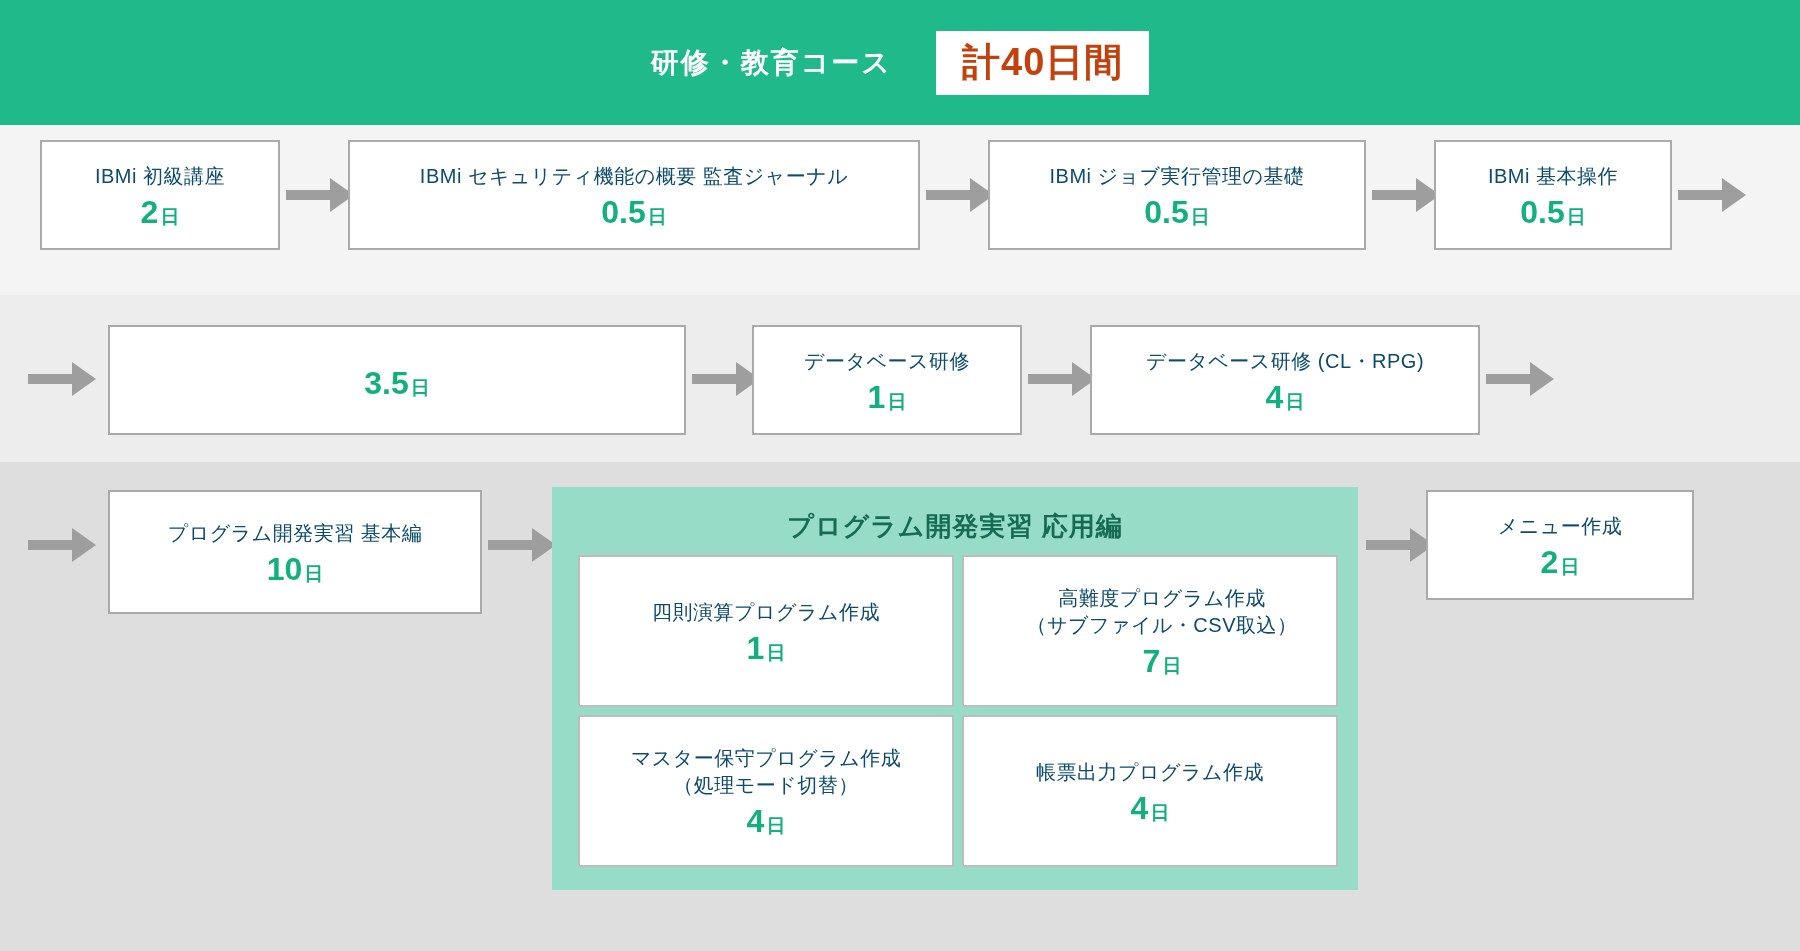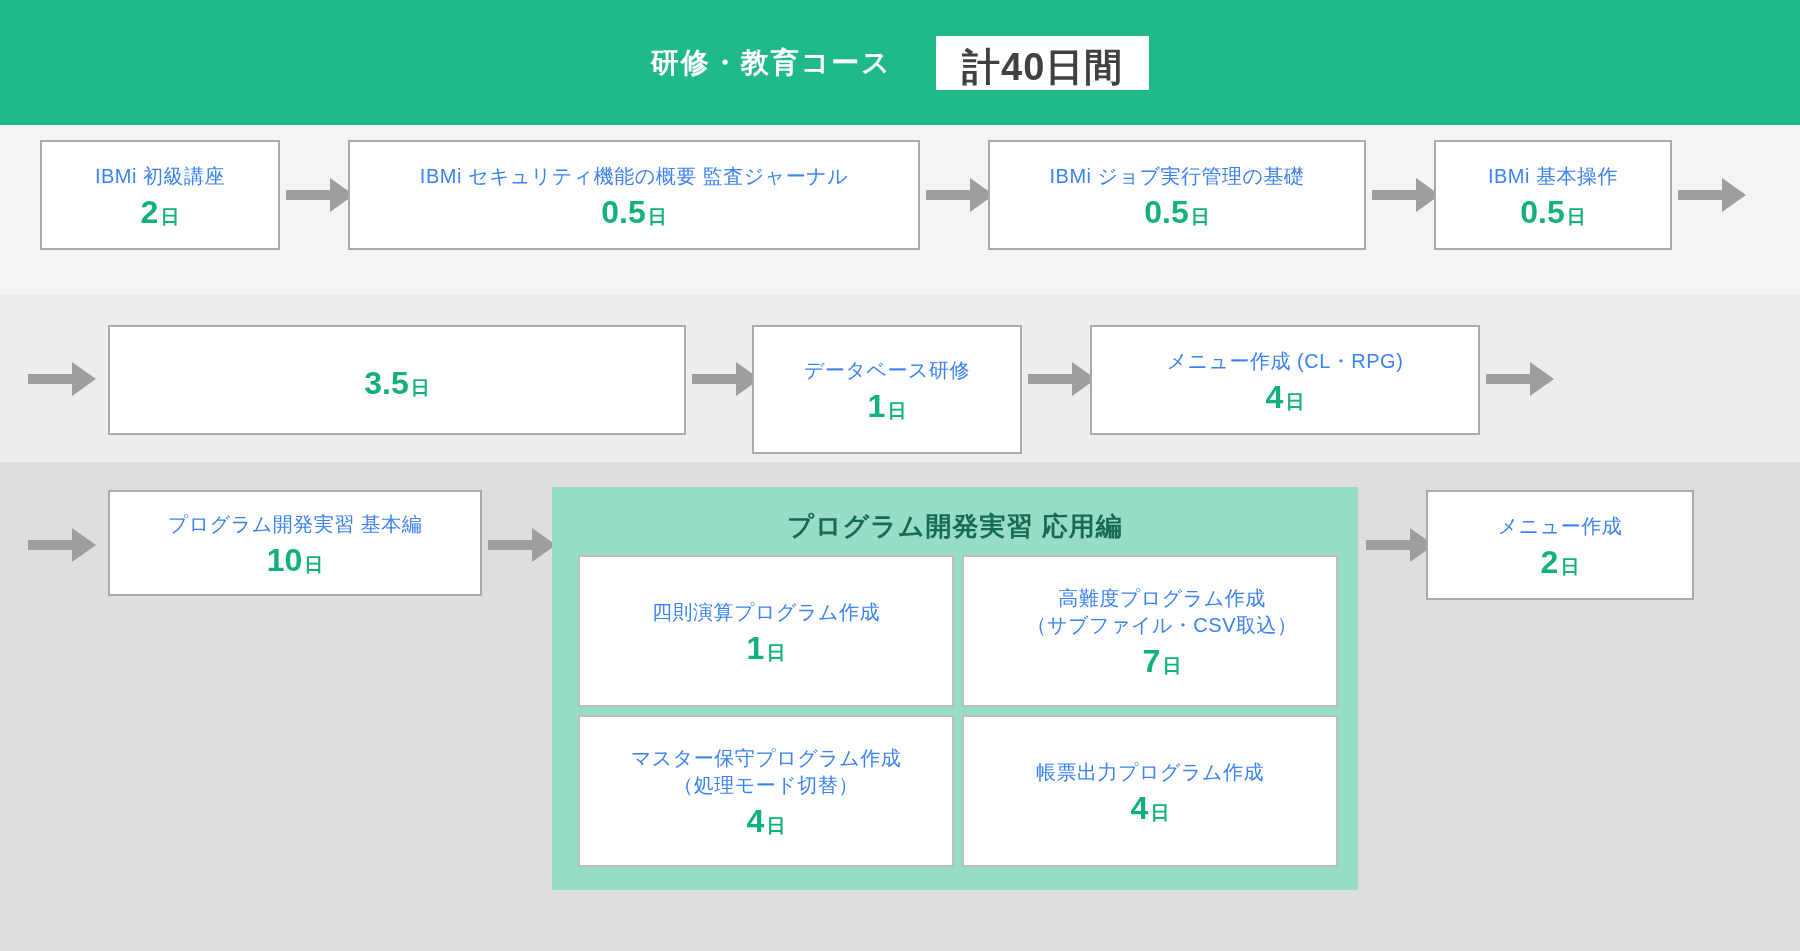--- a/index.html
+++ b/index.html
@@ -22,33 +22,33 @@
   
   .header-inner{
     position:absolute;top:0;left:0;width:1800px;height:125px;
     display:flex;align-items:center;justify-content:center;gap:44px;
   }
   .header-title{
     color:#ffffff;font-size:28px;font-weight:bold;letter-spacing:2px;
     white-space:nowrap;line-height:1;
   }
   .header-badge{
-    background:#ffffff;color:#404040;font-size:38px;font-weight:bold;
-    padding:12px 26px 4px;line-height:1;white-space:nowrap;letter-spacing:1px;
+    background:#ffffff;color:#c2410c;font-size:38px;font-weight:bold;
+    padding:12px 26px 14px;line-height:1;white-space:nowrap;letter-spacing:1px;
   }
 
   
   .box{
     position:absolute;background:#ffffff;border:2px solid #aaaaaa;
     box-sizing:border-box;
     display:flex;flex-direction:column;align-items:center;justify-content:center;
     text-align:center;
   }
   .box-title{
-    color:#3b82f6;font-size:20px;line-height:1.35;white-space:pre-line;
+    color:#0c4a6e;font-size:20px;line-height:1.35;white-space:pre-line;
     letter-spacing:.5px;
   }
   .box-days{
     margin-top:6px;color:#12b07f;font-weight:bold;line-height:1;
     display:flex;align-items:baseline;justify-content:center;
   }
   .box-days .num{font-size:32px;letter-spacing:0px;}
   .box-days .unit{font-size:19px;margin-left:2px;font-weight:bold;}
 
   
@@ -157,52 +157,52 @@
       <span class="num">3.5</span>
       <span class="unit">日</span>
     </div>
   </div>
 
   <div class="arrow" style="left:692px;top:362px;width:68px;">
     <div class="shaft" style="width:46px;"></div>
     <div class="head" style="left:44px;"></div>
   </div>
 
-  <div class="box" style="left:752px;top:325px;width:270px;height:129px;">
+  <div class="box" style="left:752px;top:325px;width:270px;height:110px;">
     <div class="box-title">データベース研修</div>
     <div class="box-days">
       <span class="num">1</span>
       <span class="unit">日</span>
     </div>
   </div>
 
   <div class="arrow" style="left:1028px;top:362px;width:68px;">
     <div class="shaft" style="width:46px;"></div>
     <div class="head" style="left:44px;"></div>
   </div>
 
   <div class="box" style="left:1090px;top:325px;width:390px;height:110px;">
-    <div class="box-title">メニュー作成 (CL・RPG)</div>
+    <div class="box-title">データベース研修 (CL・RPG)</div>
     <div class="box-days">
       <span class="num">4</span>
       <span class="unit">日</span>
     </div>
   </div>
 
   <div class="arrow" style="left:1486px;top:362px;width:76px;">
     <div class="shaft" style="width:46px;"></div>
     <div class="head" style="left:44px;"></div>
   </div>
 
   <div class="arrow" style="left:28px;top:528px;width:76px;">
     <div class="shaft" style="width:46px;"></div>
     <div class="head" style="left:44px;"></div>
   </div>
 
-  <div class="box" style="left:108px;top:490px;width:374px;height:106px;">
+  <div class="box" style="left:108px;top:490px;width:374px;height:124px;">
     <div class="box-title">プログラム開発実習 基本編</div>
     <div class="box-days">
       <span class="num">10</span>
       <span class="unit">日</span>
     </div>
   </div>
 
   <div class="arrow" style="left:488px;top:528px;width:68px;">
     <div class="shaft" style="width:46px;"></div>
     <div class="head" style="left:44px;"></div>

